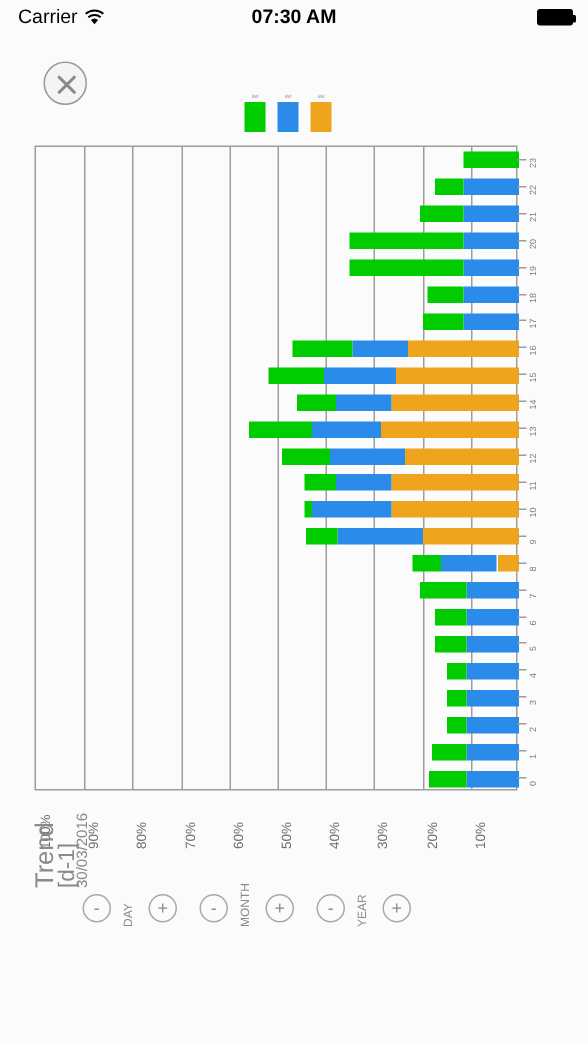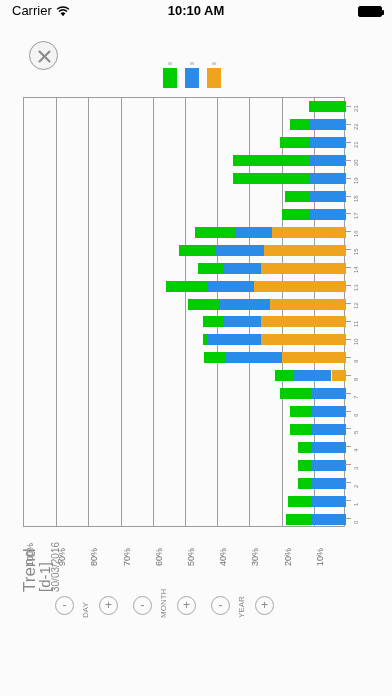--- a/index.html
+++ b/index.html
@@ -85,21 +85,21 @@
 
 <div id="statusbar">
   <span id="carrier">Carrier</span>
   <span id="wifi">
     <svg width="14" height="11" viewBox="0 0 14 11">
       <path d="M7 10.2 L4.6 7.3 a3.7 3.7 0 0 1 4.8 0 Z" fill="#000"></path>
       <path d="M2.9 5.5 a6.4 6.4 0 0 1 8.2 0" stroke="#000" stroke-width="1.3" fill="none"></path>
       <path d="M1.1 3.2 a9 9 0 0 1 11.8 0" stroke="#000" stroke-width="1.3" fill="none"></path>
     </svg>
   </span>
-  <span id="clock">10:10 AM</span>
+  <span id="clock">07:30 AM</span>
   <span id="batt"></span>
 </div>
 
 <div id="close-btn">
   <svg width="17" height="17" viewBox="0 0 17 17">
     <line x1="3.5" y1="3.5" x2="13.5" y2="13.5" stroke="#8a8a8a" stroke-width="2.1" stroke-linecap="round"></line>
     <line x1="13.5" y1="3.5" x2="3.5" y2="13.5" stroke="#8a8a8a" stroke-width="2.1" stroke-linecap="round"></line>
   </svg>
 </div>
 

